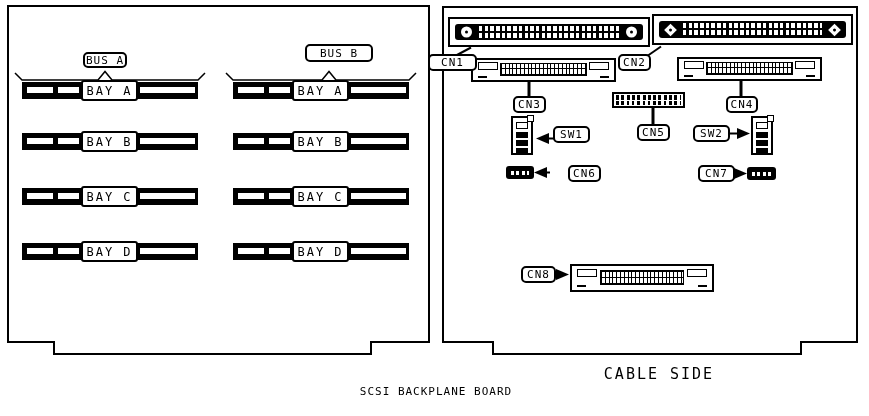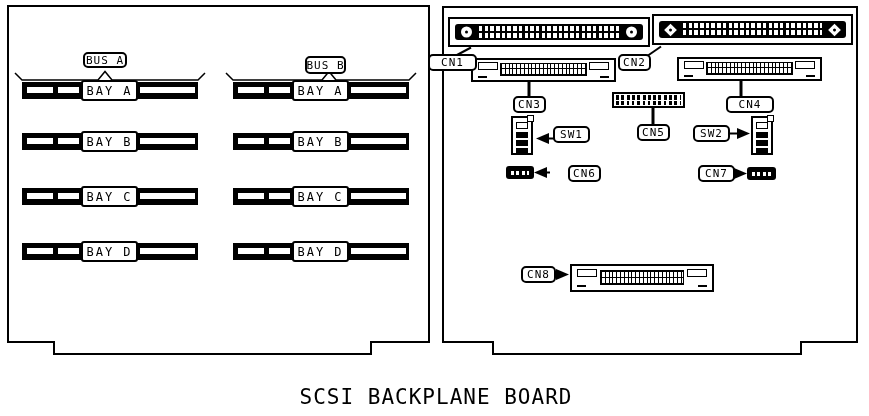--- a/index.html
+++ b/index.html
@@ -60,21 +60,21 @@
   .conn-small .dashes { position:absolute; left:5px; right:5px; top:4.5px; height:4px;
     background:repeating-linear-gradient(90deg,#fff 0 3px,transparent 3px 5.4px); }
 
   
   .dip { position:absolute; width:22px; height:39px; border:2px solid #000; background:#fff; z-index:1; }
   .dip-tab { position:absolute; right:-3px; top:-3px; width:7px; height:7px; background:#fff; border:1.5px solid #000; }
   .sw-off { position:absolute; left:3px; top:4px; width:12px; height:7px; background:#fff; border:1.5px solid #000; }
   .sw-on { position:absolute; left:3px; width:12px; height:6px; background:#000; }
 
   .caption { position:absolute; text-align:center; font-size:15px; letter-spacing:2px; white-space:nowrap; }
-  .title { position:absolute; text-align:center; font-size:21px; letter-spacing:1px; white-space:nowrap; }
+  .title { position:absolute; text-align:center; font-size:11px; letter-spacing:1px; white-space:nowrap; }
   .figcode { position:absolute; font-size:11px; letter-spacing:1px; white-space:nowrap; }
 
   svg.overlay { position:absolute; left:0; top:0; z-index:2; pointer-events:none; }
 </style>
 </head>
 <body>
 
 <div id="diagram">
 
   <div class="figcode" style="left:348px;top:15px">MH1991B</div>
@@ -223,27 +223,28 @@
     <path d="M729,133.5 L739,133.5" stroke="#000" stroke-width="2"></path>
     <polygon points="534,172.5 547,167 547,178" fill="#000"></polygon>
     <path d="M546,172.5 L550,172.5" stroke="#000" stroke-width="2"></path>
     <polygon points="747,173.5 734,168 734,179" fill="#000"></polygon>
     <path d="M734,173.5 L738,173.5" stroke="#000" stroke-width="2"></path>
     <polygon points="569,274.5 556,269 556,280" fill="#000"></polygon>
     <path d="M555,274.5 L559,274.5" stroke="#000" stroke-width="2"></path>
   </svg>
 
   <div class="callout" style="left:83px;top:52px;width:44px;height:16px">BUS A</div>
-  <div class="callout" style="left:305px;top:56px;width:41px;height:18px">BUS B</div>
+  <div class="callout" style="left:305px;top:44px;width:68px;height:18px">BUS B</div>
   <div class="callout" style="left:428px;top:54px;width:49px">CN1</div>
   <div class="callout" style="left:618px;top:54px;width:33px">CN2</div>
   <div class="callout" style="left:513px;top:96px;width:33px">CN3</div>
-  <div class="callout" style="left:726px;top:96px;width:48px">CN4</div>
+  <div class="callout" style="left:726px;top:96px;width:32px">CN4</div>
   <div class="callout" style="left:637px;top:124px;width:33px">CN5</div>
   <div class="callout" style="left:553px;top:126px;width:37px">SW1</div>
   <div class="callout" style="left:693px;top:125px;width:37px">SW2</div>
   <div class="callout" style="left:568px;top:165px;width:33px">CN6</div>
   <div class="callout" style="left:698px;top:165px;width:37px">CN7</div>
   <div class="callout" style="left:521px;top:266px;width:35px">CN8</div>
 
+  <div class="caption" style="left:549px;top:365px;width:220px">CABLE SIDE</div>
   <div class="title" style="left:269px;top:385px;width:334px">SCSI BACKPLANE BOARD</div>
 
 </div>
 
 </body></html>

